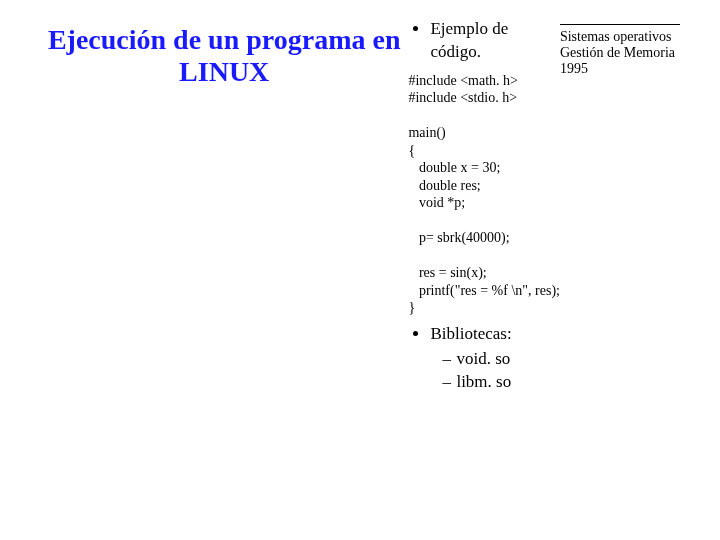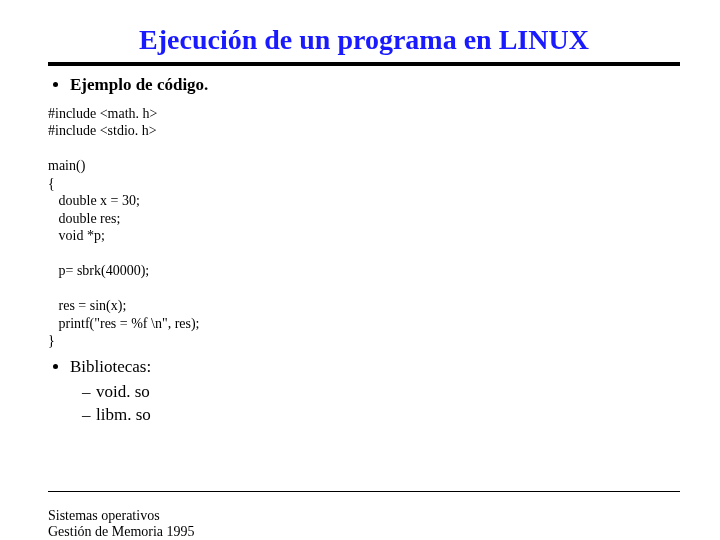--- a/index.html
+++ b/index.html
@@ -11,22 +11,21 @@
     background: #fff;
     color: #000;
     position: relative;
     box-sizing: border-box;
   }
   .slide {
     padding: 18px 40px 0 40px;
     box-sizing: border-box;
     height: 100%;
     display: flex;
-    flex-direction: column;
-    margin-left: 8px;
+    flex-direction: row;
   }
   .title {
     text-align: center;
     color: #1a1aff;
     font-size: 28px;
     font-weight: bold;
     margin: 6px 0 4px 0;
   }
   .rule {
     border: 0;
@@ -34,21 +33,20 @@
     margin: 2px 0 8px 0;
   }
   .content {
     font-size: 17px;
     line-height: 1.35;
     flex: 1 1 auto;
   }
   ul.top {
     margin: 0 0 8px 0;
     padding-left: 22px;
-    font-weight: bold;
   }
   ul.top > li {
     list-style-type: disc;
   }
   .code-block {
     font-family: "Times New Roman", Times, serif;
     white-space: pre;
     font-size: 14px;
     line-height: 1.25;
     margin: 4px 0 6px 0;
@@ -71,21 +69,21 @@
     position: relative;
   }
   ul.bib ul > li::before {
     content: "–";
     position: absolute;
     left: -14px;
   }
   .footer {
     border-top: 1px solid #000;
     margin-top: 6px;
-    padding-top: 16px;
+    padding-top: 4px;
     display: flex;
     font-size: 14px;
   }
   .footer-left {
     flex: 1 1 50%;
   }
   .footer-right {
     flex: 1 1 50%;
     padding-left: 30px;
   }

